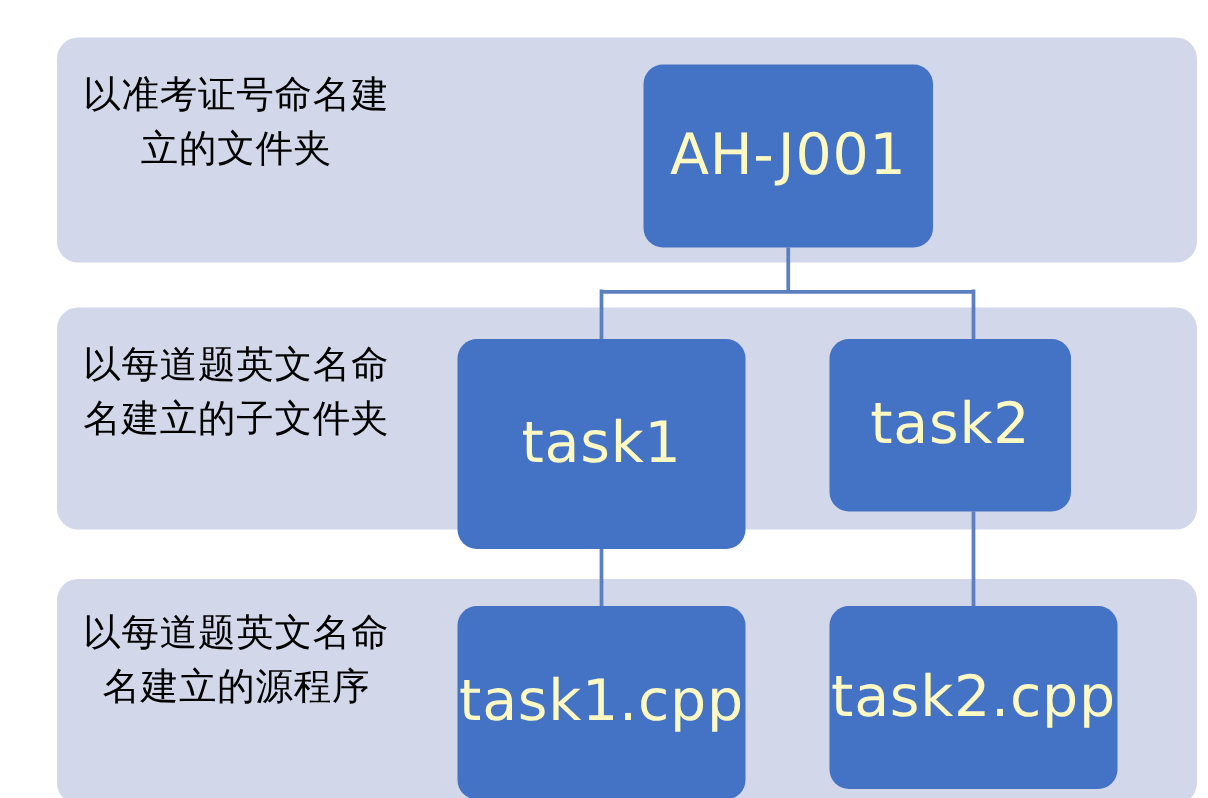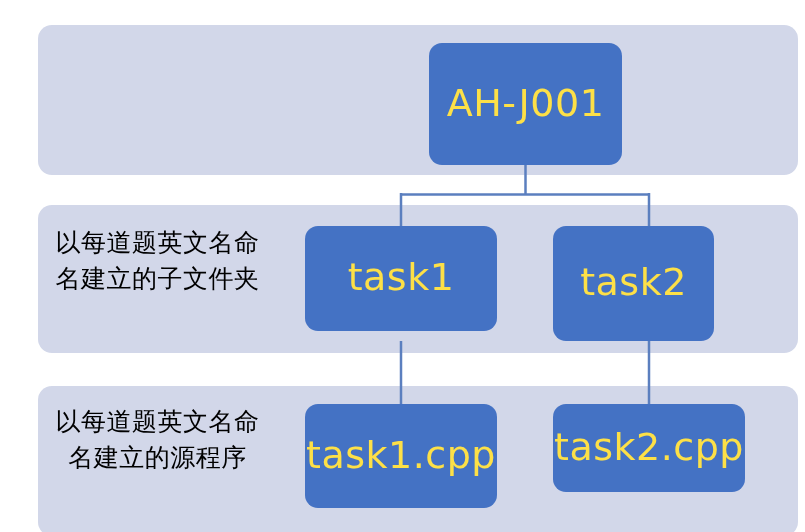--- a/index.html
+++ b/index.html
@@ -49,36 +49,36 @@
     left: 0; top: 0;
     width: 805px;
     height: 532px;
   }
 
   
   .node {
     position: absolute;
     background: #4472c4;
     border-radius: 13px;
-    color: #fde047;
+    color: #fef9c3;
     display: flex;
     align-items: center;
     justify-content: center;
     font-size: 38px;
     font-weight: normal;
     letter-spacing: 0.5px;
     font-family: "DejaVu Sans", "Liberation Sans", sans-serif;
     box-sizing: border-box;
     padding-bottom: 3px;
   }
   #node-root   { left: 429px; top: 43px;  width: 193px; height: 122px; }
-  #node-task1  { left: 305px; top: 226px; width: 192px; height: 105px; }
+  #node-task1  { left: 305px; top: 226px; width: 192px; height: 140px; }
   #node-task2  { left: 553px; top: 226px; width: 161px; height: 115px; }
-  #node-file1  { left: 305px; top: 404px; width: 192px; height: 104px; }
-  #node-file2  { left: 553px; top: 404px; width: 192px; height: 88px; }
+  #node-file1  { left: 305px; top: 404px; width: 192px; height: 129px; }
+  #node-file2  { left: 553px; top: 404px; width: 192px; height: 122px; }
 </style>
 </head>
 <body>
 
 <div id="canvas">
 
   <div class="band" id="band-1"></div>
   <div class="band" id="band-2"></div>
   <div class="band" id="band-3"></div>
 
@@ -90,20 +90,21 @@
 
     <line x1="401" y1="193" x2="401" y2="227" stroke="#5b7fbf" stroke-width="2.5"></line>
 
     <line x1="649" y1="193" x2="649" y2="227" stroke="#5b7fbf" stroke-width="2.5"></line>
 
     <line x1="401" y1="341" x2="401" y2="405" stroke="#5b7fbf" stroke-width="2.5"></line>
 
     <line x1="649" y1="341" x2="649" y2="405" stroke="#5b7fbf" stroke-width="2.5"></line>
   </svg>
 
+  <div class="band-label" id="label-1">以准考证号命名建立的文件夹</div>
   <div class="band-label" id="label-3">以每道题英文名命名建立的源程序</div>
   <div class="band-label" id="label-2">以每道题英文名命名建立的子文件夹</div>
 
   <div class="node" id="node-root">AH-J001</div>
   <div class="node" id="node-task1">task1</div>
   <div class="node" id="node-task2">task2</div>
   <div class="node" id="node-file1">task1.cpp</div>
   <div class="node" id="node-file2">task2.cpp</div>
 
 </div>

